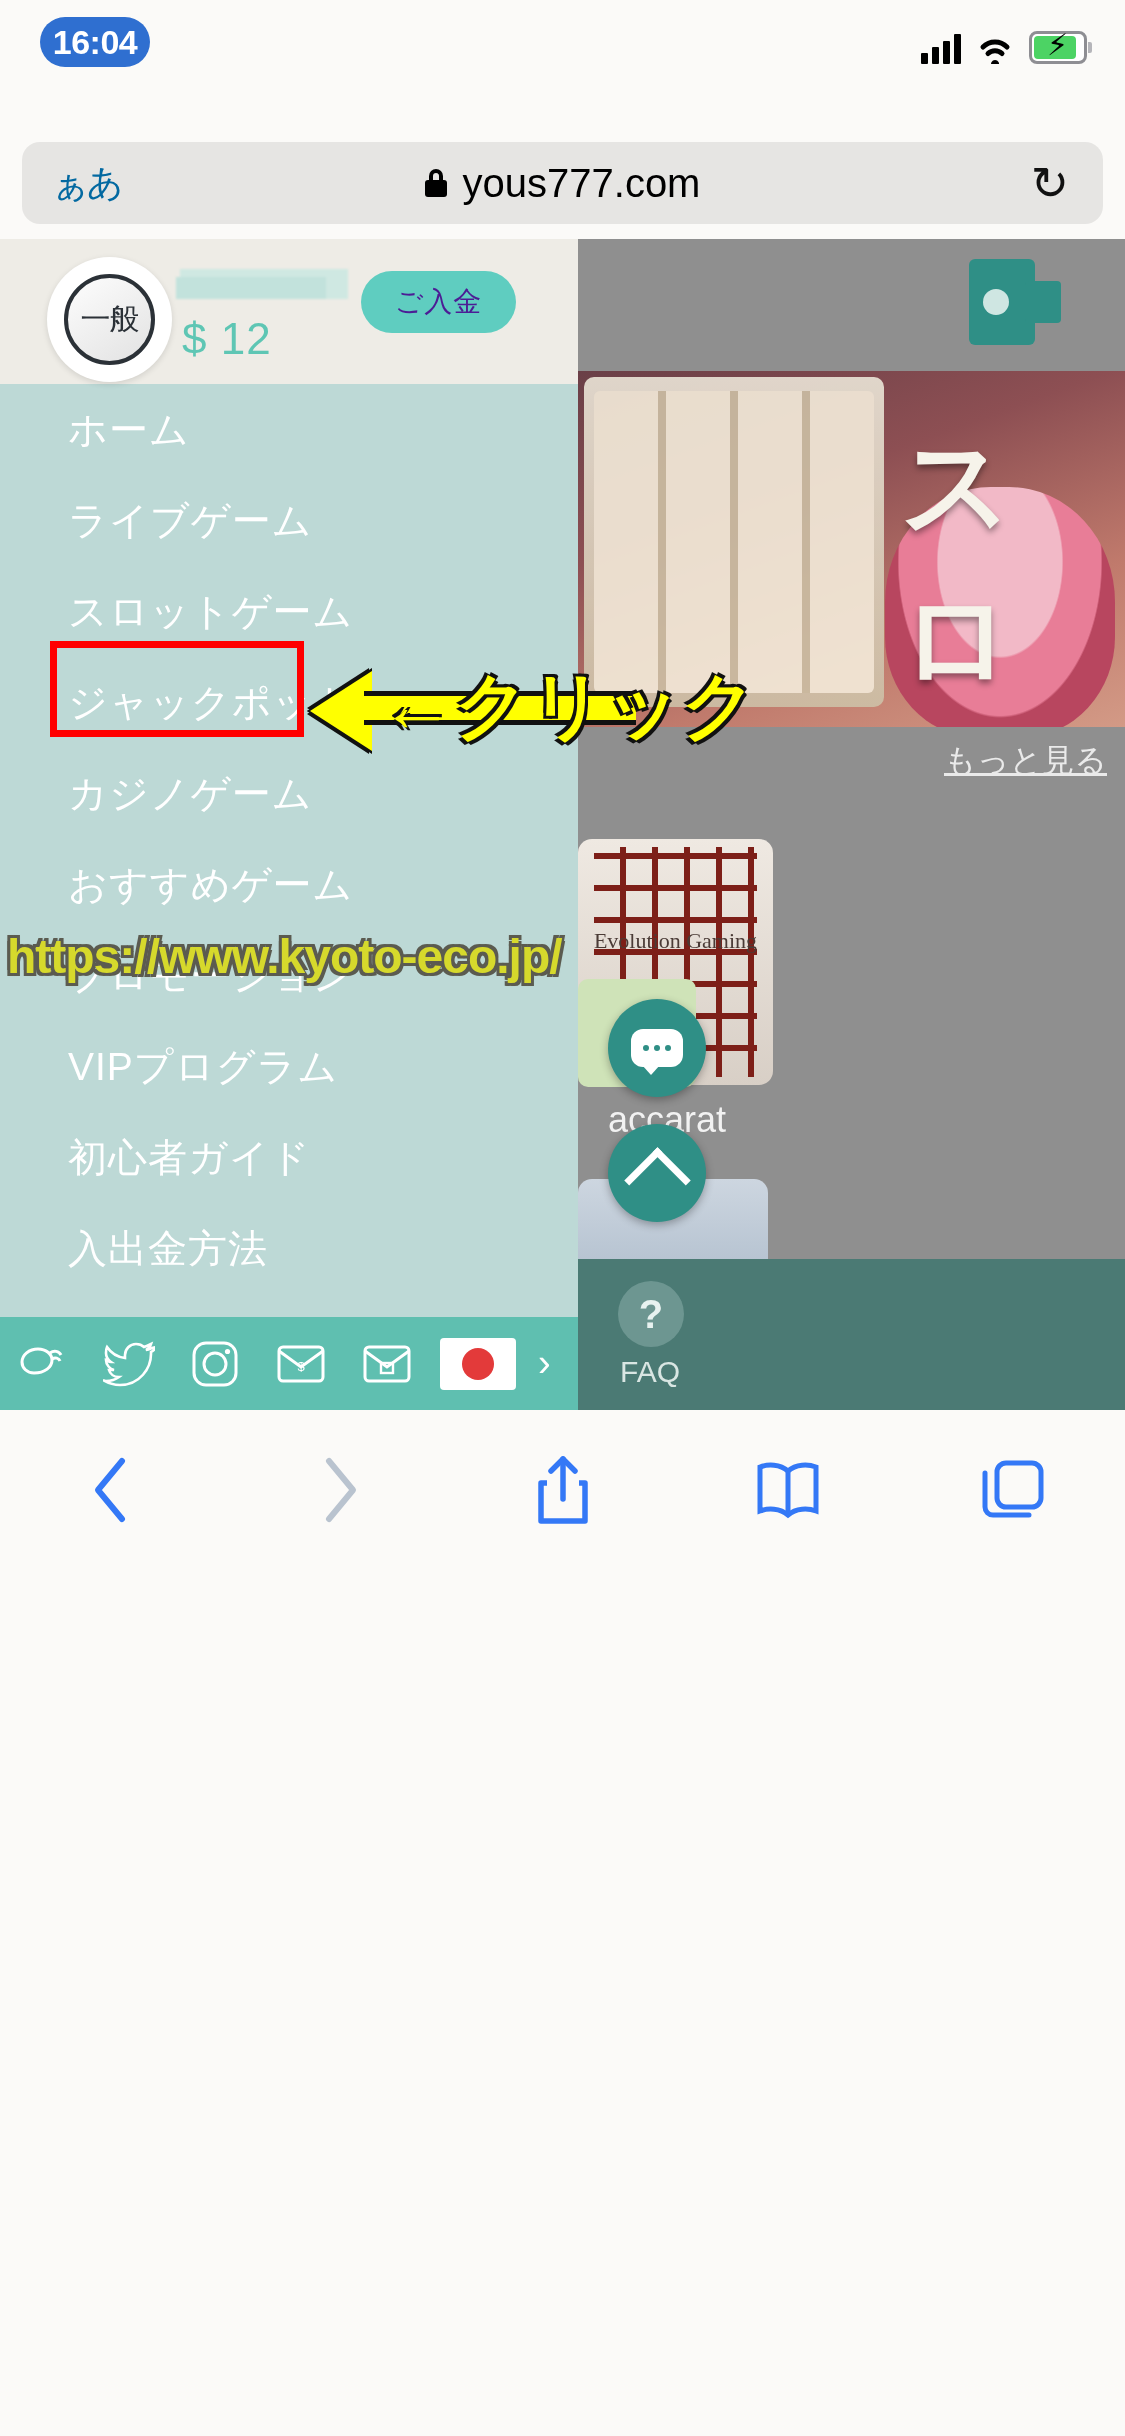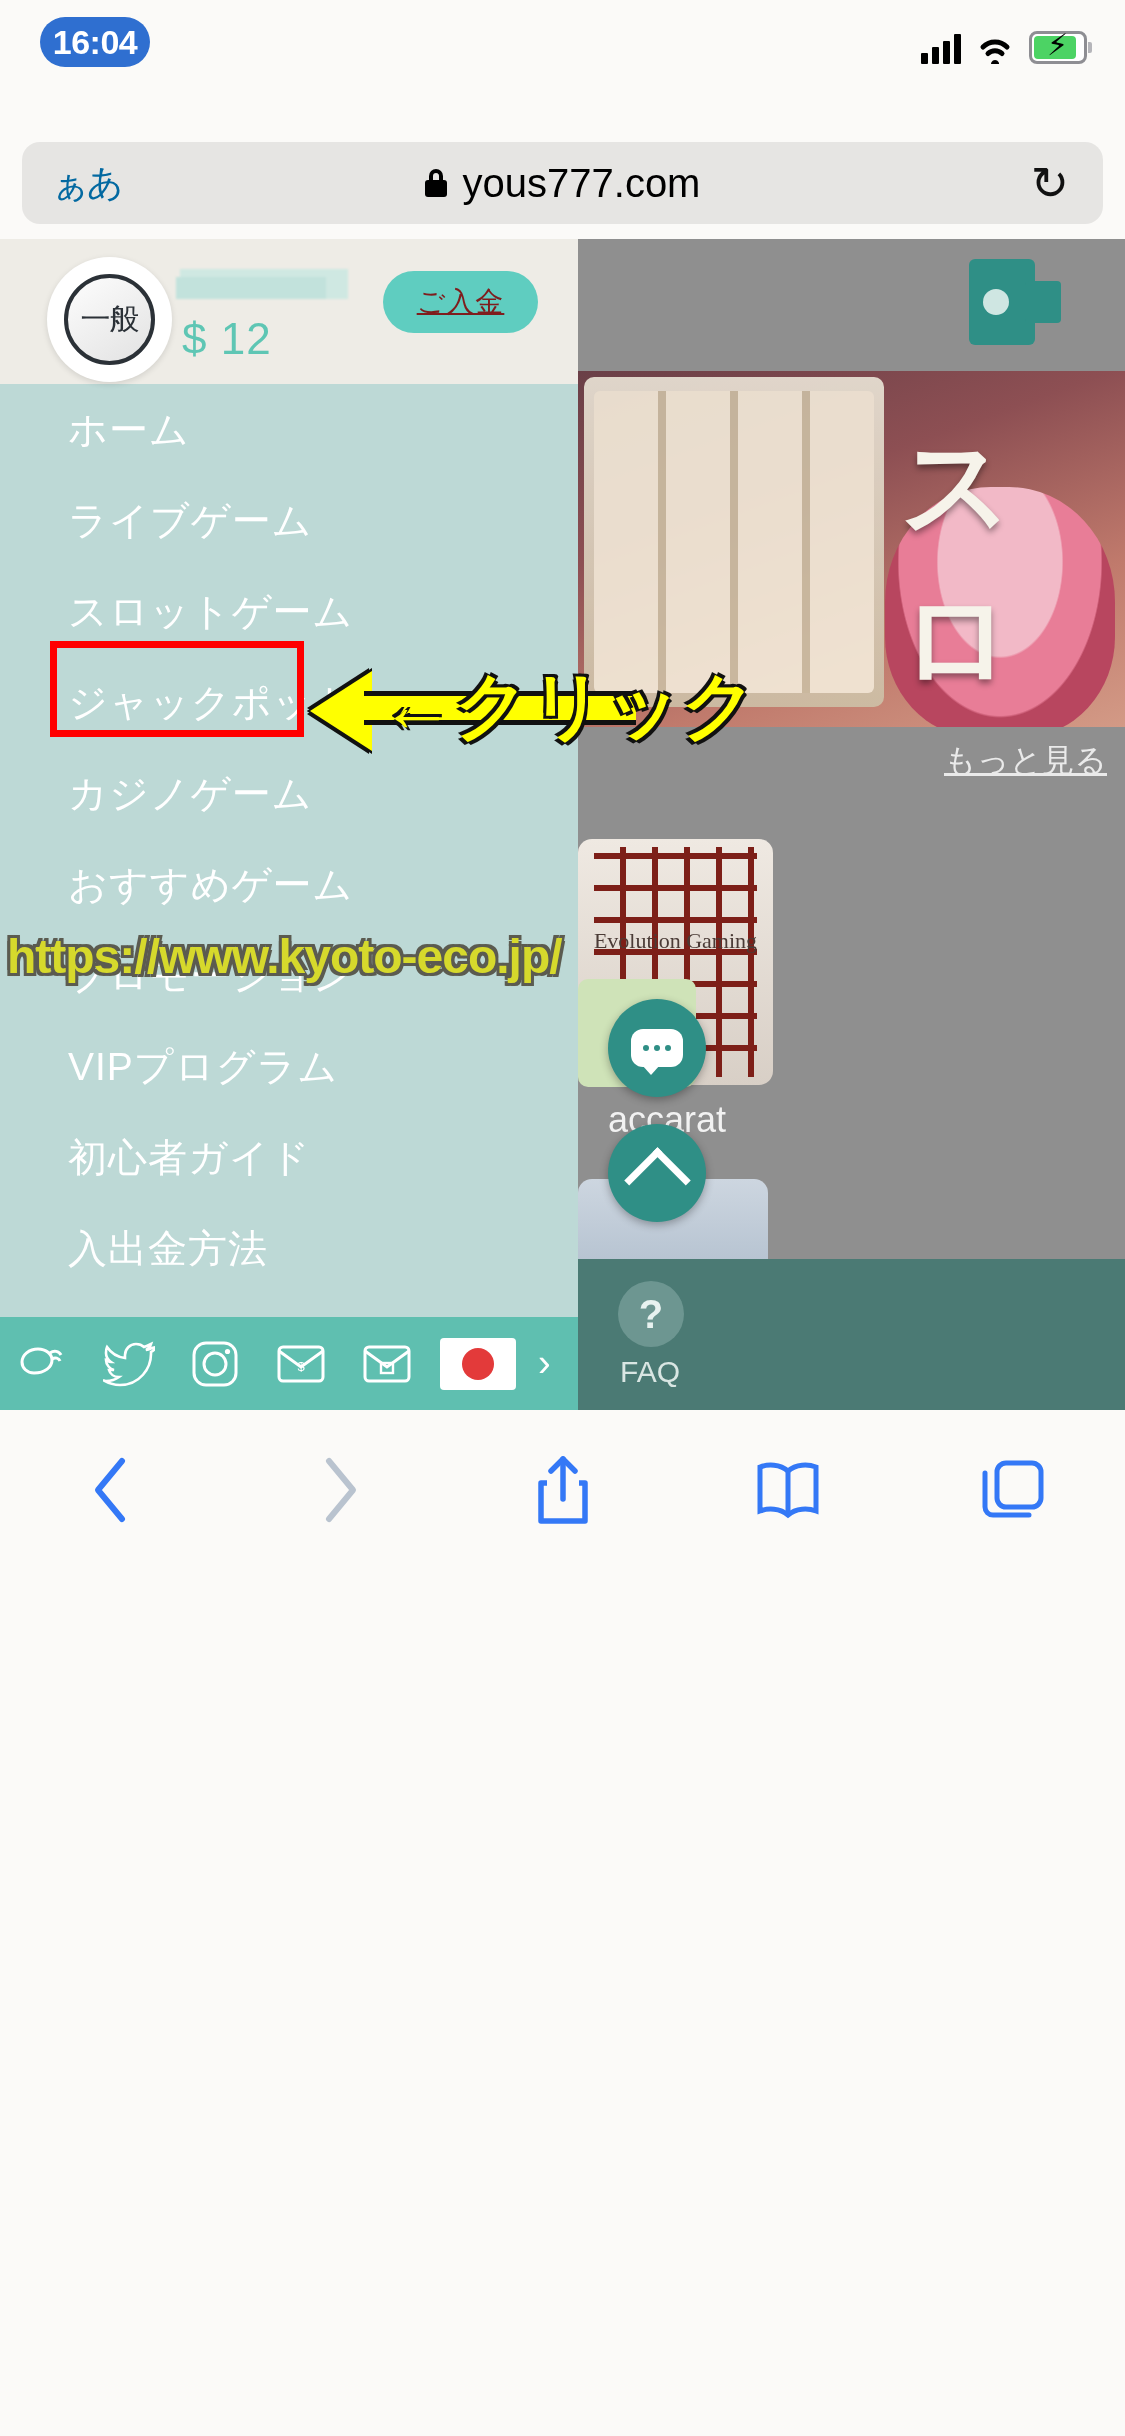--- a/index.html
+++ b/index.html
@@ -82,22 +82,22 @@
   .acct{position:absolute;left:0;top:0;width:578px;height:145px;background:#eeece6;}
   .avatar-ring{position:absolute;left:47px;top:18px;width:125px;height:125px;border-radius:50%;background:#fff;
     box-shadow:0 2px 6px rgba(0,0,0,.12);}
   .avatar{position:absolute;left:17px;top:17px;width:91px;height:91px;border-radius:50%;
     background:linear-gradient(145deg,#fdfdfd,#e2e2e2);border:4px solid #2b3137;box-sizing:border-box;
     display:flex;align-items:center;justify-content:center;color:#2b3137;font-size:30px;letter-spacing:-1px;}
   .uname{position:absolute;left:180px;top:30px;width:168px;height:30px;background:#cfe8e2;
     filter:blur(1px);}
   .uname::after{content:"";position:absolute;left:-4px;top:8px;width:150px;height:22px;background:#c2e2dc;}
   .balance{position:absolute;left:182px;top:75px;font-size:44px;color:#5ec6b4;letter-spacing:1px;}
-  .deposit{position:absolute;left:383px;top:32px;width:155px;height:62px;border-radius:31px;background:#5fcdc0;
-    display:flex;align-items:center;justify-content:center;color:#7f1d1d;font-size:28px;letter-spacing:1px;text-decoration:underline;}
+  .deposit{position:absolute;left:361px;top:32px;width:155px;height:62px;border-radius:31px;background:#5fcdc0;
+    display:flex;align-items:center;justify-content:center;color:#4c1d95;font-size:28px;letter-spacing:1px;}
 
   .menu{position:absolute;left:0;top:145px;width:578px;}
   .mi{height:91px;display:flex;align-items:center;padding-left:68px;box-sizing:border-box;
     color:#fff;font-size:39px;letter-spacing:1px;}
   .highlight{position:absolute;left:50px;top:402px;width:254px;height:96px;border:7px solid #ff0000;box-sizing:border-box;}
 
   .arrow{position:absolute;left:310px;top:432px;width:324px;height:80px;}
   .arrow .shaft{position:absolute;left:54px;top:20px;width:272px;height:34px;background:#ffff00;
     -webkit-text-stroke:0;border-top:5px solid #111;border-bottom:5px solid #111;box-sizing:border-box;}
   .arrow .head{position:absolute;left:0;top:0;width:0;height:0;

